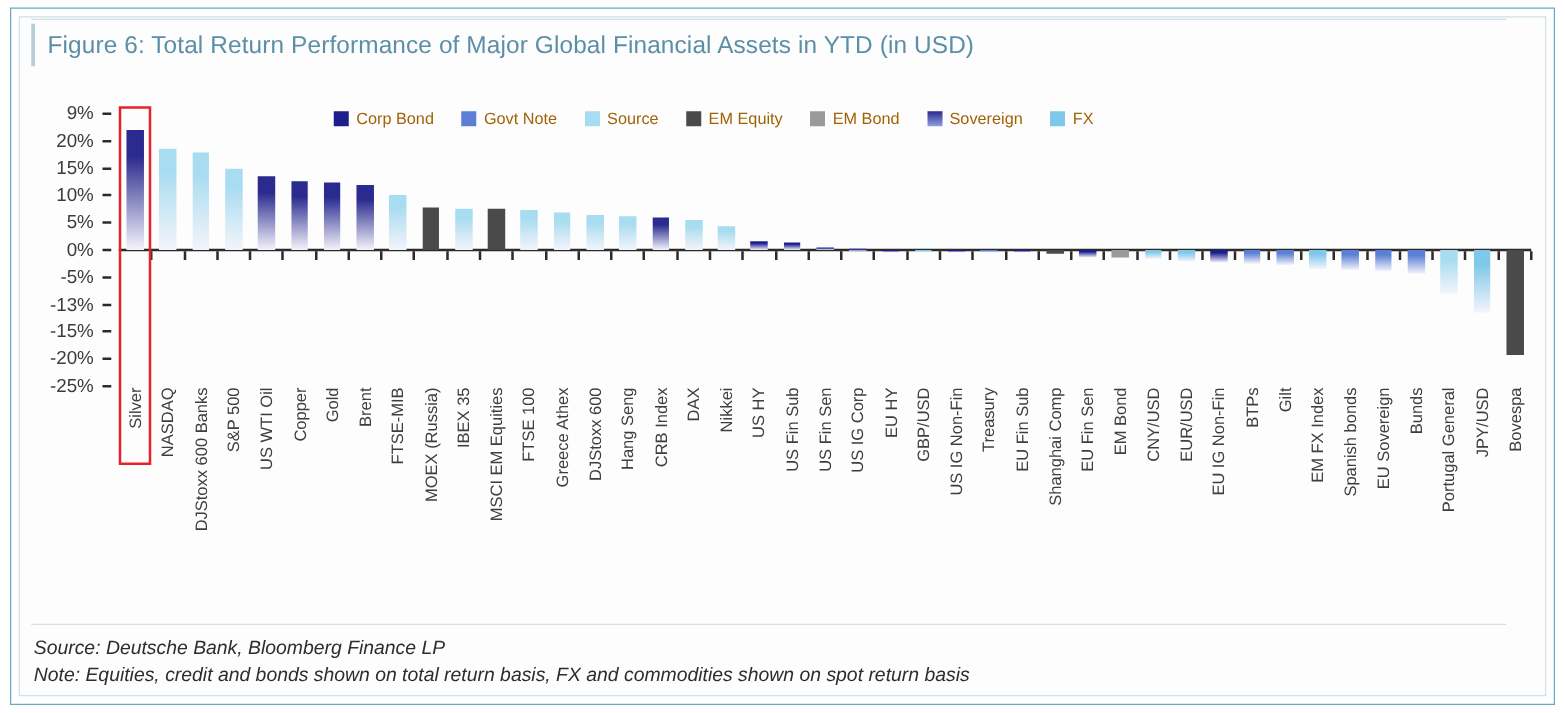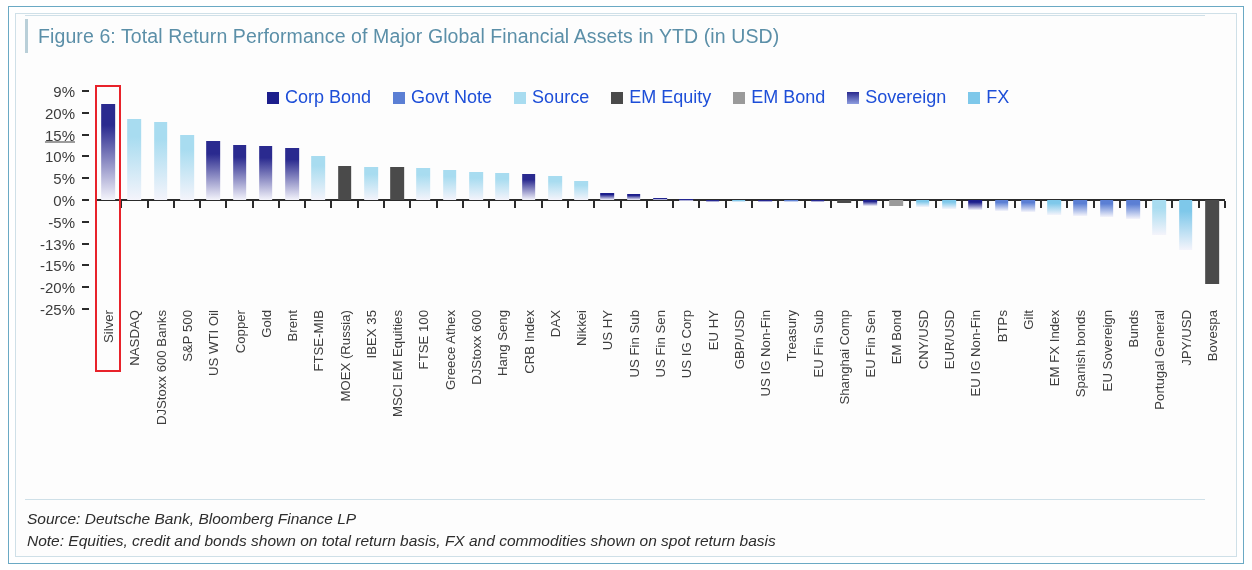--- a/index.html
+++ b/index.html
@@ -70,21 +70,21 @@
     font-size:13.2px;color:#3e3e3e;white-space:nowrap;
   }
 
   
   #legend{
     position:absolute;left:240px;top:14px;display:flex;align-items:center;gap:22px;
     z-index:5;
   }
   .lg-item{display:flex;align-items:center;gap:6px;}
   .lg-sw{width:12px;height:12px;display:inline-block;}
-  .lg-tx{font-size:18px;color:#1d4ed8;white-space:nowrap;}
+  .lg-tx{font-size:13px;color:#a16207;white-space:nowrap;}
 
   
   #silver-highlight{
     position:absolute;border:2px solid #e8222a;
     box-sizing:border-box;z-index:6;pointer-events:none;
   }
 
   
   #footer-rule{
     position:absolute;left:16px;top:492px;width:1180px;height:1px;background:#cfe0e8;
@@ -135,21 +135,21 @@
         <div class="lg-item">
           <span class="lg-sw" style="background: rgb(126, 200, 234);"></span>
           <span class="lg-tx">FX</span>
         </div>
       </div>
     <div id="ylabels">
         <div class="ytick-label" style="top: 18px; right: 14px;">9%</div>
         <div class="ytick-mark" style="top: 17px; right: 0px;"></div>
         <div class="ytick-label" style="top: 39.8px; right: 14px;">20%</div>
         <div class="ytick-mark" style="top: 38.8px; right: 0px;"></div>
-        <div class="ytick-label" style="top: 61.6px; right: 14px; text-decoration: underline;">15%</div>
+        <div class="ytick-label" style="top: 61.6px; right: 14px;">15%</div>
         <div class="ytick-mark" style="top: 60.6px; right: 0px;"></div>
         <div class="ytick-label" style="top: 83.4px; right: 14px;">10%</div>
         <div class="ytick-mark" style="top: 82.4px; right: 0px;"></div>
         <div class="ytick-label" style="top: 105.2px; right: 14px;">5%</div>
         <div class="ytick-mark" style="top: 104.2px; right: 0px;"></div>
         <div class="ytick-label" style="top: 127px; right: 14px;">0%</div>
         <div class="ytick-mark" style="top: 126px; right: 0px;"></div>
         <div class="ytick-label" style="top: 148.8px; right: 14px;">-5%</div>
         <div class="ytick-mark" style="top: 147.8px; right: 0px;"></div>
         <div class="ytick-label" style="top: 170.6px; right: 14px;">-13%</div>

